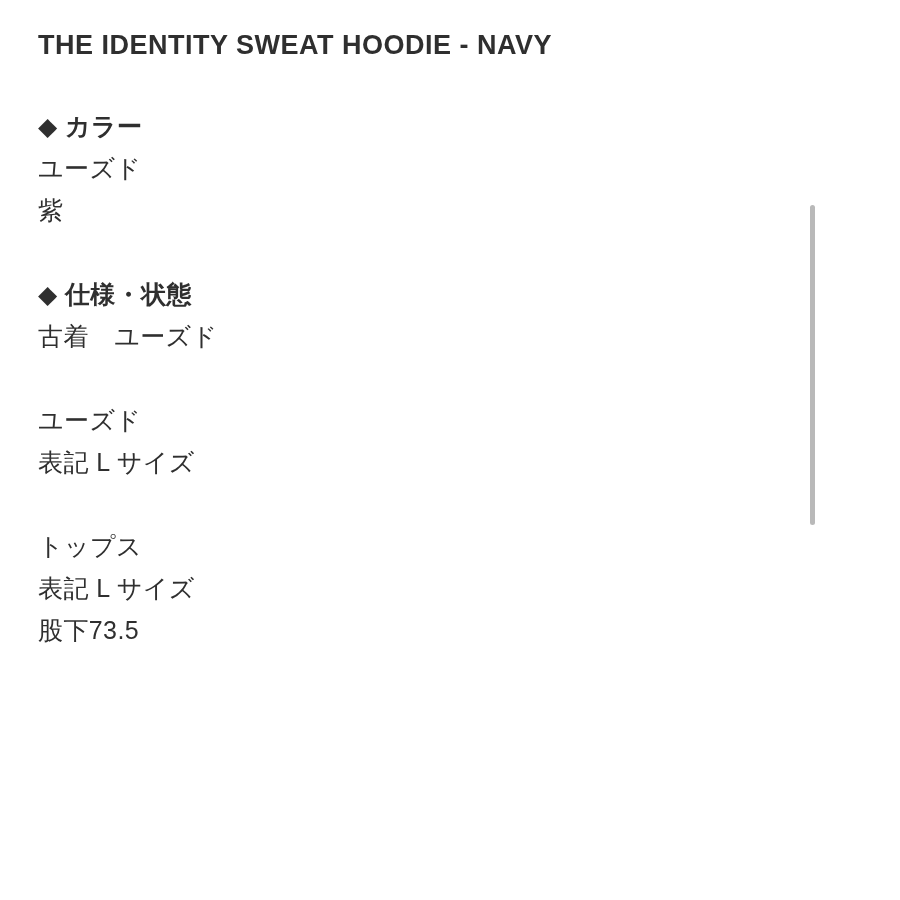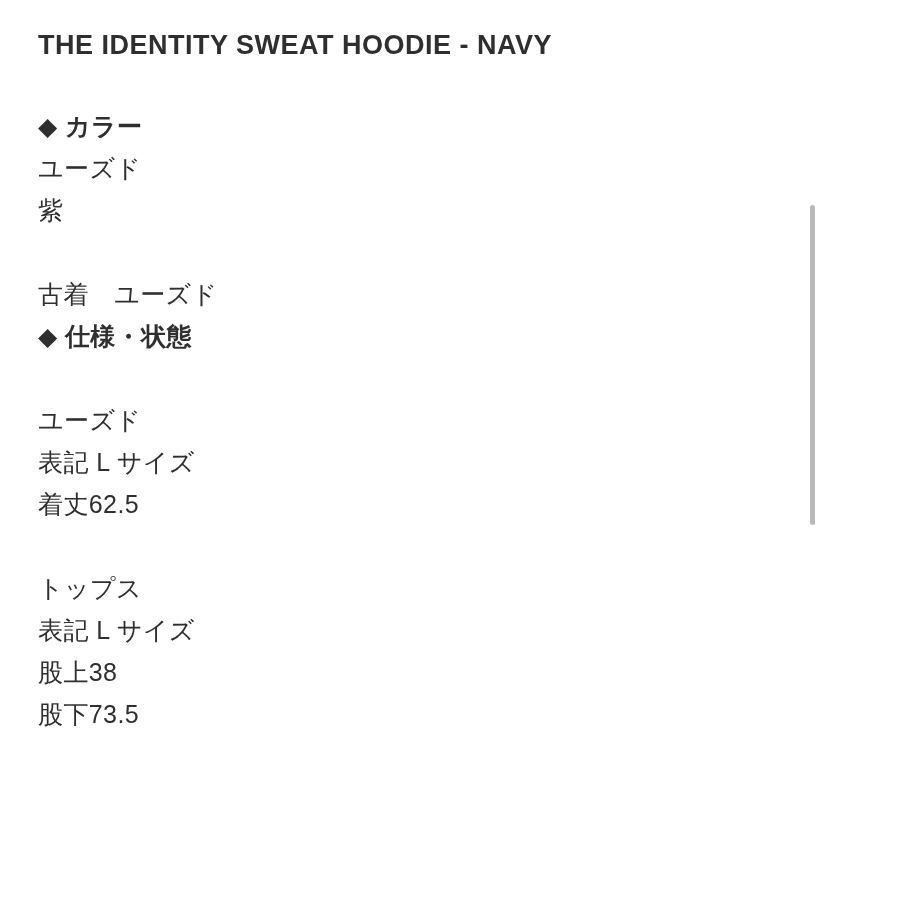--- a/index.html
+++ b/index.html
@@ -81,34 +81,32 @@
 
     <div class="block">
       <div class="line heading-line">◆ カラー</div>
       <div class="line">ユーズド</div>
       <div class="line">紫</div>
     </div>
 
     <div class="line blank"></div>
 
     <div class="block">
+      <div class="line heading-line">◆ 仕様・状態</div>
       <div class="line">古着　ユーズド</div>
-      <div class="line heading-line">◆ 仕様・状態</div>
     </div>
 
     <div class="line blank"></div>
 
     <div class="block">
       <div class="line">ユーズド</div>
       <div class="line">表記 L サイズ</div>
-      <div class="line">着丈62.5</div>
       <div class="line blank"></div>
       <div class="line">トップス</div>
       <div class="line">表記 L サイズ</div>
-      <div class="line">股上38</div>
       <div class="line">股下73.5</div>
     </div>
 
   </div>
 
   <div class="scrollbar-track">
     <div class="scrollbar-thumb"></div>
   </div>
 
 </div>

